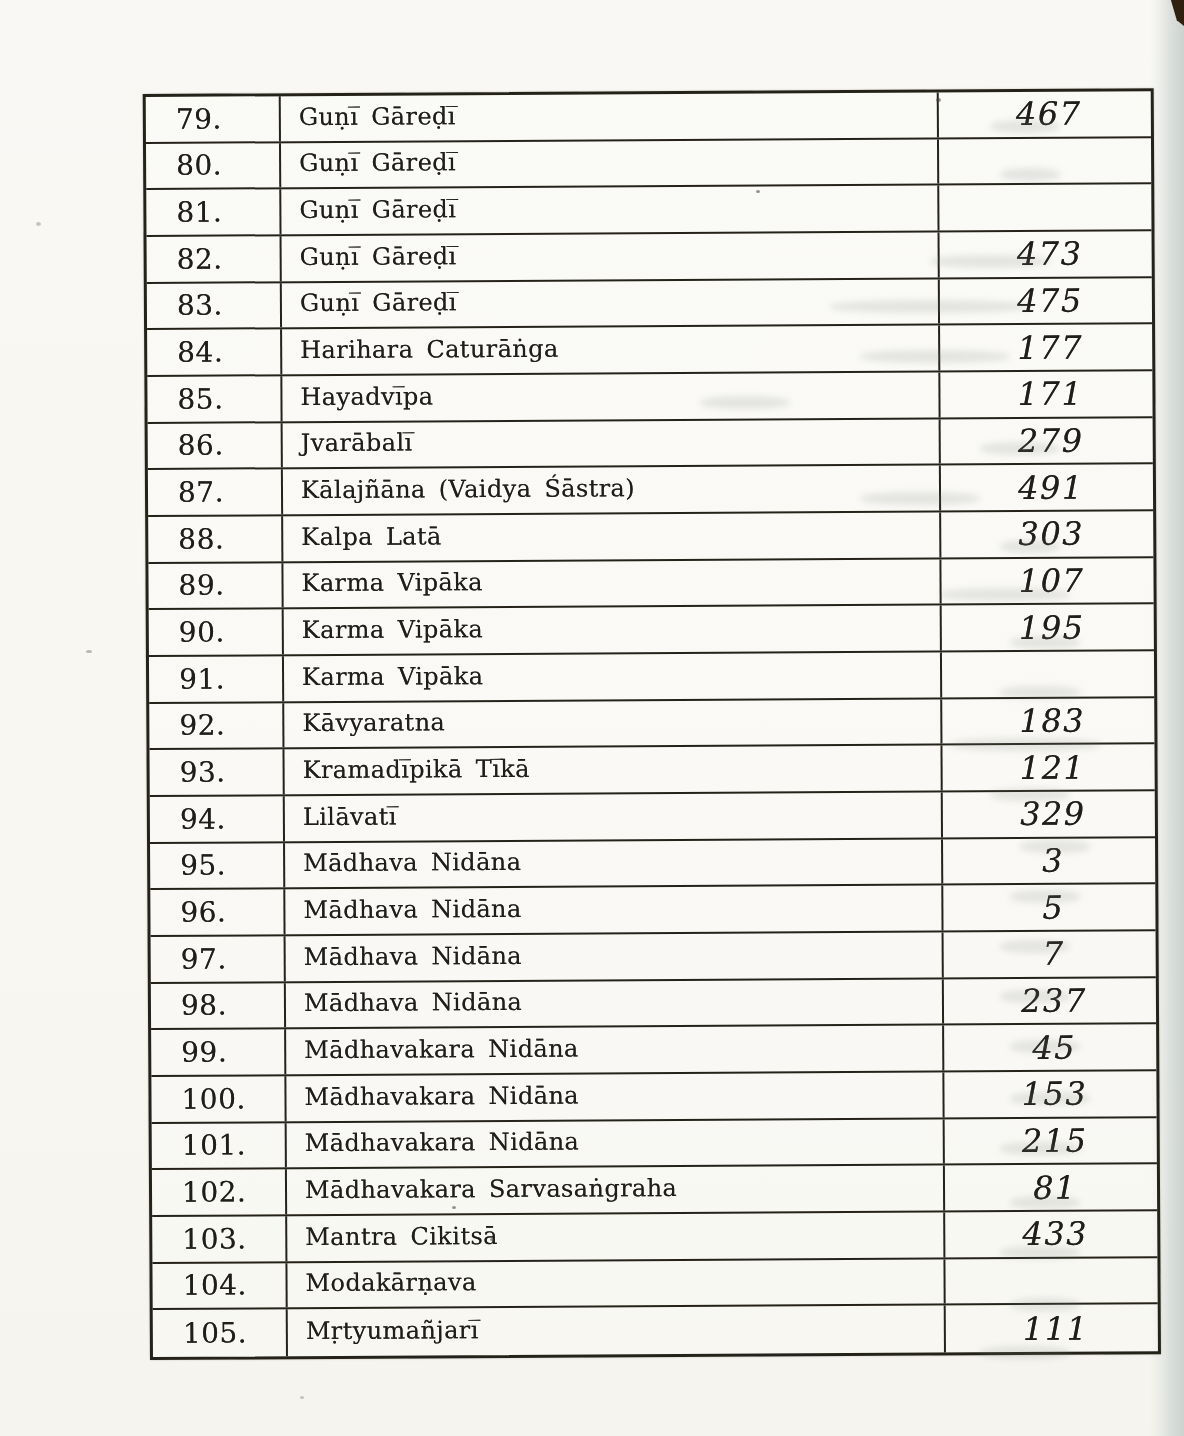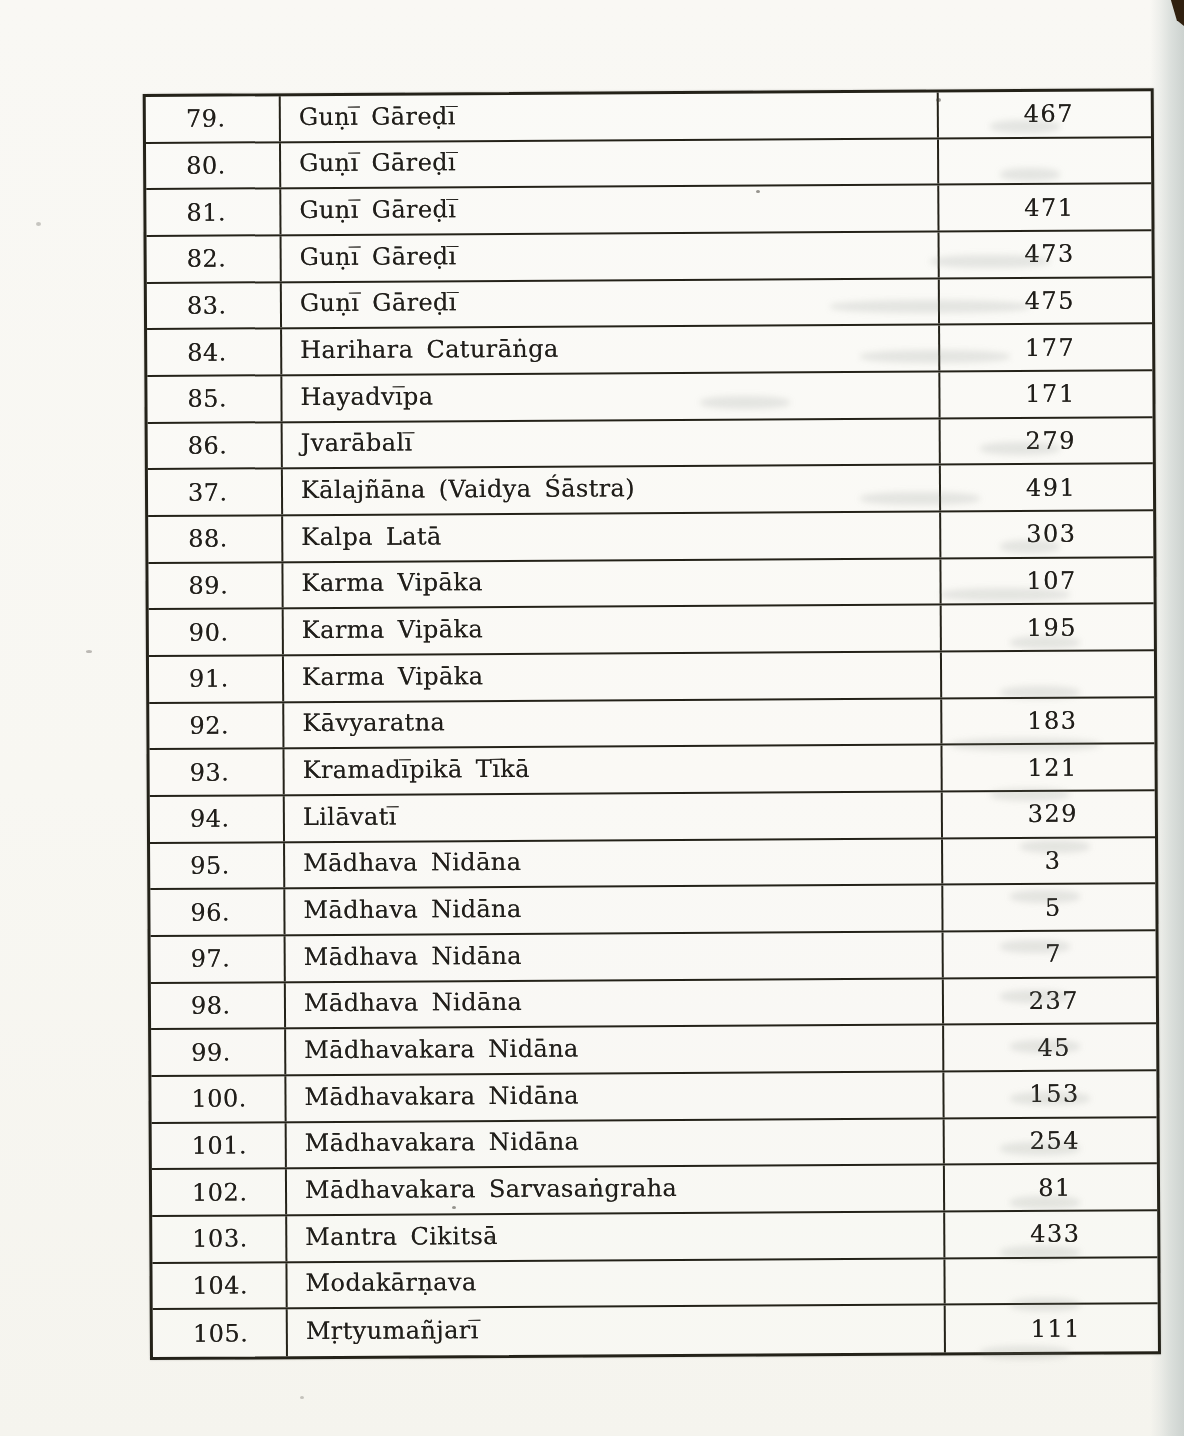--- a/index.html
+++ b/index.html
@@ -44,31 +44,31 @@
     border-bottom:2.4px solid var(--line);
   }
   .row:last-child{border-bottom:none;}
   .cell{
     position:relative;overflow:visible;white-space:nowrap;
     text-shadow:0 0 0.6px rgba(32,30,26,0.75);
   }
   .cell-no,.cell-title{border-right:2.4px solid var(--line);}
   .cell-no{
     display:flex;align-items:center;
-    padding-left:40px;font-size:24px;letter-spacing:0.5px;
+    padding-left:30px;font-size:28px;letter-spacing:0.5px;
   }
   .cell-title{
     display:flex;align-items:center;
     padding-left:18px;padding-bottom:3px;
     font-size:24px;letter-spacing:0.4px;word-spacing:5px;
   }
   .cell-page{
     display:flex;align-items:center;justify-content:center;
     padding-left:8px;
-    font-size:24px;letter-spacing:1.5px;
+    font-size:32px;letter-spacing:1.5px;font-style:italic;
   }
   
   .smudge{
     position:absolute;height:13px;border-radius:45%;
     background:rgba(125,130,122,0.17);
     filter:blur(3px);pointer-events:none;
   }
   .speck{
     position:absolute;width:4px;height:3px;border-radius:50%;
     background:rgba(66,62,54,0.55);pointer-events:none;
@@ -87,21 +87,20 @@
       <div class="cell cell-title">Guṇi̅ Gāreḍi̅</div>
       <div class="cell cell-page">467</div>
     </div>
     <div class="row">
       <div class="cell cell-no">80.</div>
       <div class="cell cell-title">Guṇi̅ Gāreḍi̅</div>
     </div>
     <div class="row">
       <div class="cell cell-no">81.</div>
       <div class="cell cell-title">Guṇi̅ Gāreḍi̅</div>
-      <div class="cell cell-page">471</div>
     </div>
     <div class="row">
       <div class="cell cell-no">82.</div>
       <div class="cell cell-title">Guṇi̅ Gāreḍi̅</div>
       <div class="cell cell-page">473</div>
     </div>
     <div class="row">
       <div class="cell cell-no">83.</div>
       <div class="cell cell-title">Guṇi̅ Gāreḍi̅</div>
       <div class="cell cell-page">475</div>
@@ -115,21 +114,21 @@
       <div class="cell cell-no">85.</div>
       <div class="cell cell-title">Hayadvi̅pa</div>
       <div class="cell cell-page">171</div>
     </div>
     <div class="row">
       <div class="cell cell-no">86.</div>
       <div class="cell cell-title">Jvarābali̅</div>
       <div class="cell cell-page">279</div>
     </div>
     <div class="row">
-      <div class="cell cell-no">37.</div>
+      <div class="cell cell-no">87.</div>
       <div class="cell cell-title">Kālajñāna (Vaidya Śāstra)</div>
       <div class="cell cell-page">491</div>
     </div>
     <div class="row">
       <div class="cell cell-no">88.</div>
       <div class="cell cell-title">Kalpa Latā</div>
       <div class="cell cell-page">303</div>
     </div>
     <div class="row">
       <div class="cell cell-no">89.</div>
@@ -186,21 +185,21 @@
       <div class="cell cell-page">45</div>
     </div>
     <div class="row">
       <div class="cell cell-no">100.</div>
       <div class="cell cell-title">Mādhavakara Nidāna</div>
       <div class="cell cell-page">153</div>
     </div>
     <div class="row">
       <div class="cell cell-no">101.</div>
       <div class="cell cell-title">Mādhavakara Nidāna</div>
-      <div class="cell cell-page">254</div>
+      <div class="cell cell-page">215</div>
     </div>
     <div class="row">
       <div class="cell cell-no">102.</div>
       <div class="cell cell-title">Mādhavakara Sarvasaṅgraha</div>
       <div class="cell cell-page">81</div>
     </div>
     <div class="row">
       <div class="cell cell-no">103.</div>
       <div class="cell cell-title">Mantra Cikitsā</div>
       <div class="cell cell-page">433</div>

